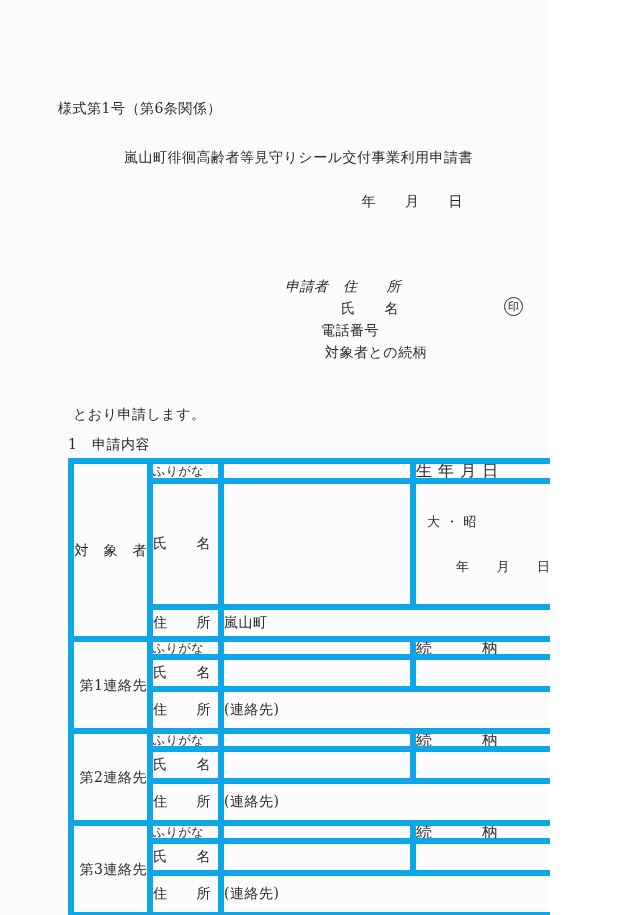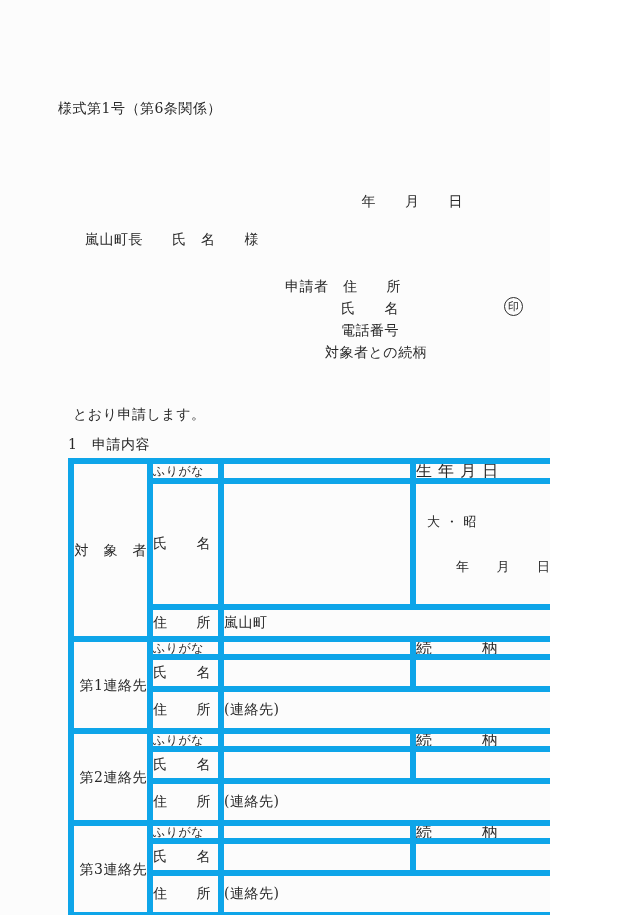--- a/index.html
+++ b/index.html
@@ -15,23 +15,23 @@
     position:absolute;
     font-size:14px;
     line-height:17px;
     white-space:pre;
     letter-spacing:0.5px;
   }
   .form-no   { left:58px;  top:100px; }
   .doc-title { left:0;     top:149px; width:597px; text-align:center; }
   .date-line { right:87px; top:193px; }
   .addressee { left:85px;  top:231px; }
-  .app-l1    { left:285px; top:278px; }
+  .app-l1    { left:285px; top:278px;font-style:italic; }
   .app-l2    { left:341px; top:300px; }
-  .app-l3    { left:341px; top:322px; }
+  .app-l3    { left:321px; top:322px; }
   .app-l4    { left:325px; top:344px; }
   .body-l1   { left:85px;  top:384px; }
   .body-l2   { left:73px;  top:406px; }
   .section-h { left:68px;  top:436px; }
 
   .seal {
     position:absolute;
     left:504px; top:297px;
     width:19px; height:19px;
     border:1.5px solid #2e2e2e;
@@ -74,22 +74,22 @@
   tr.rn-c { height:32px; }
   tr.ra-c { height:42px; }
   tr.r-rm { height:54px; }
 </style>
 </head>
 <body>
 
 <div class="page">
 
   <div class="line form-no">様式第1号（第6条関係）</div>
+  <div class="line doc-title">嵐山町徘徊高齢者等見守りシール交付事業利用申請書</div>
   <div class="line date-line">年　　月　　日</div>
-  <div class="line addressee">嵐山町長　　氏　名　　様</div>
 
   <div class="line app-l1">申請者　住　　所</div>
   <div class="line app-l2">氏　　名</div>
   <div class="seal">
     <span>印</span>
   </div>
   <div class="line app-l3">電話番号</div>
   <div class="line app-l4">対象者との続柄</div>
 
   <div class="line body-l2">とおり申請します。</div>

